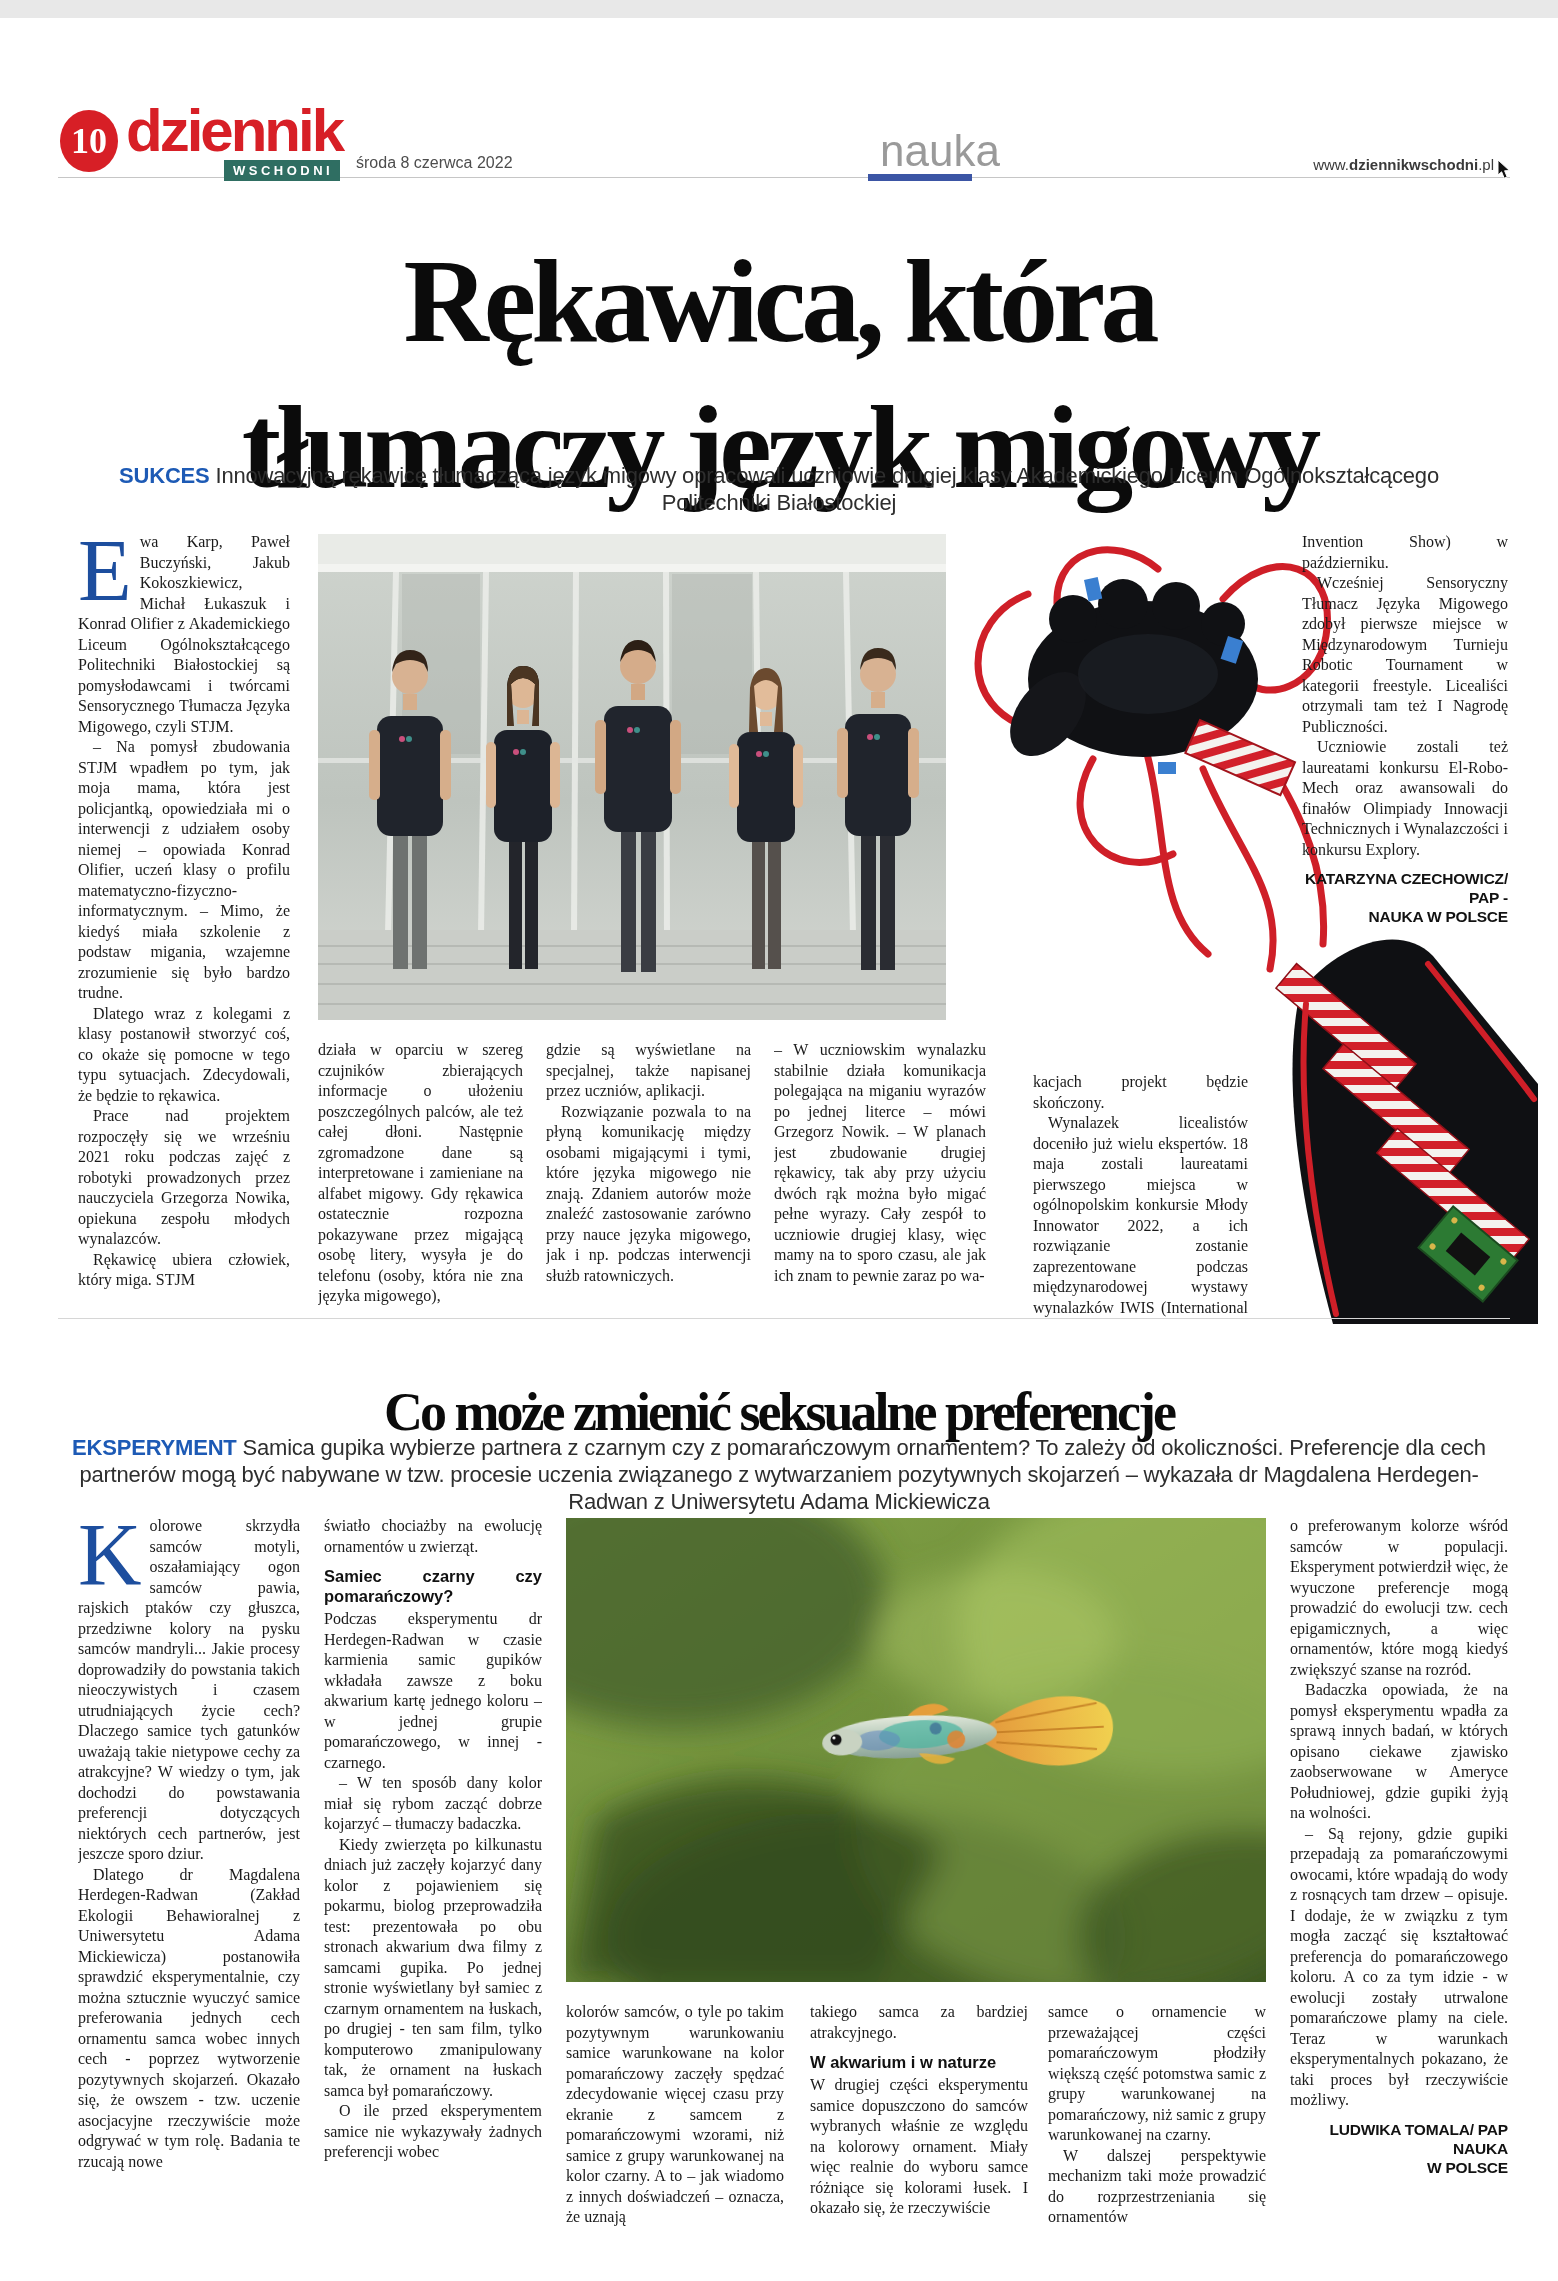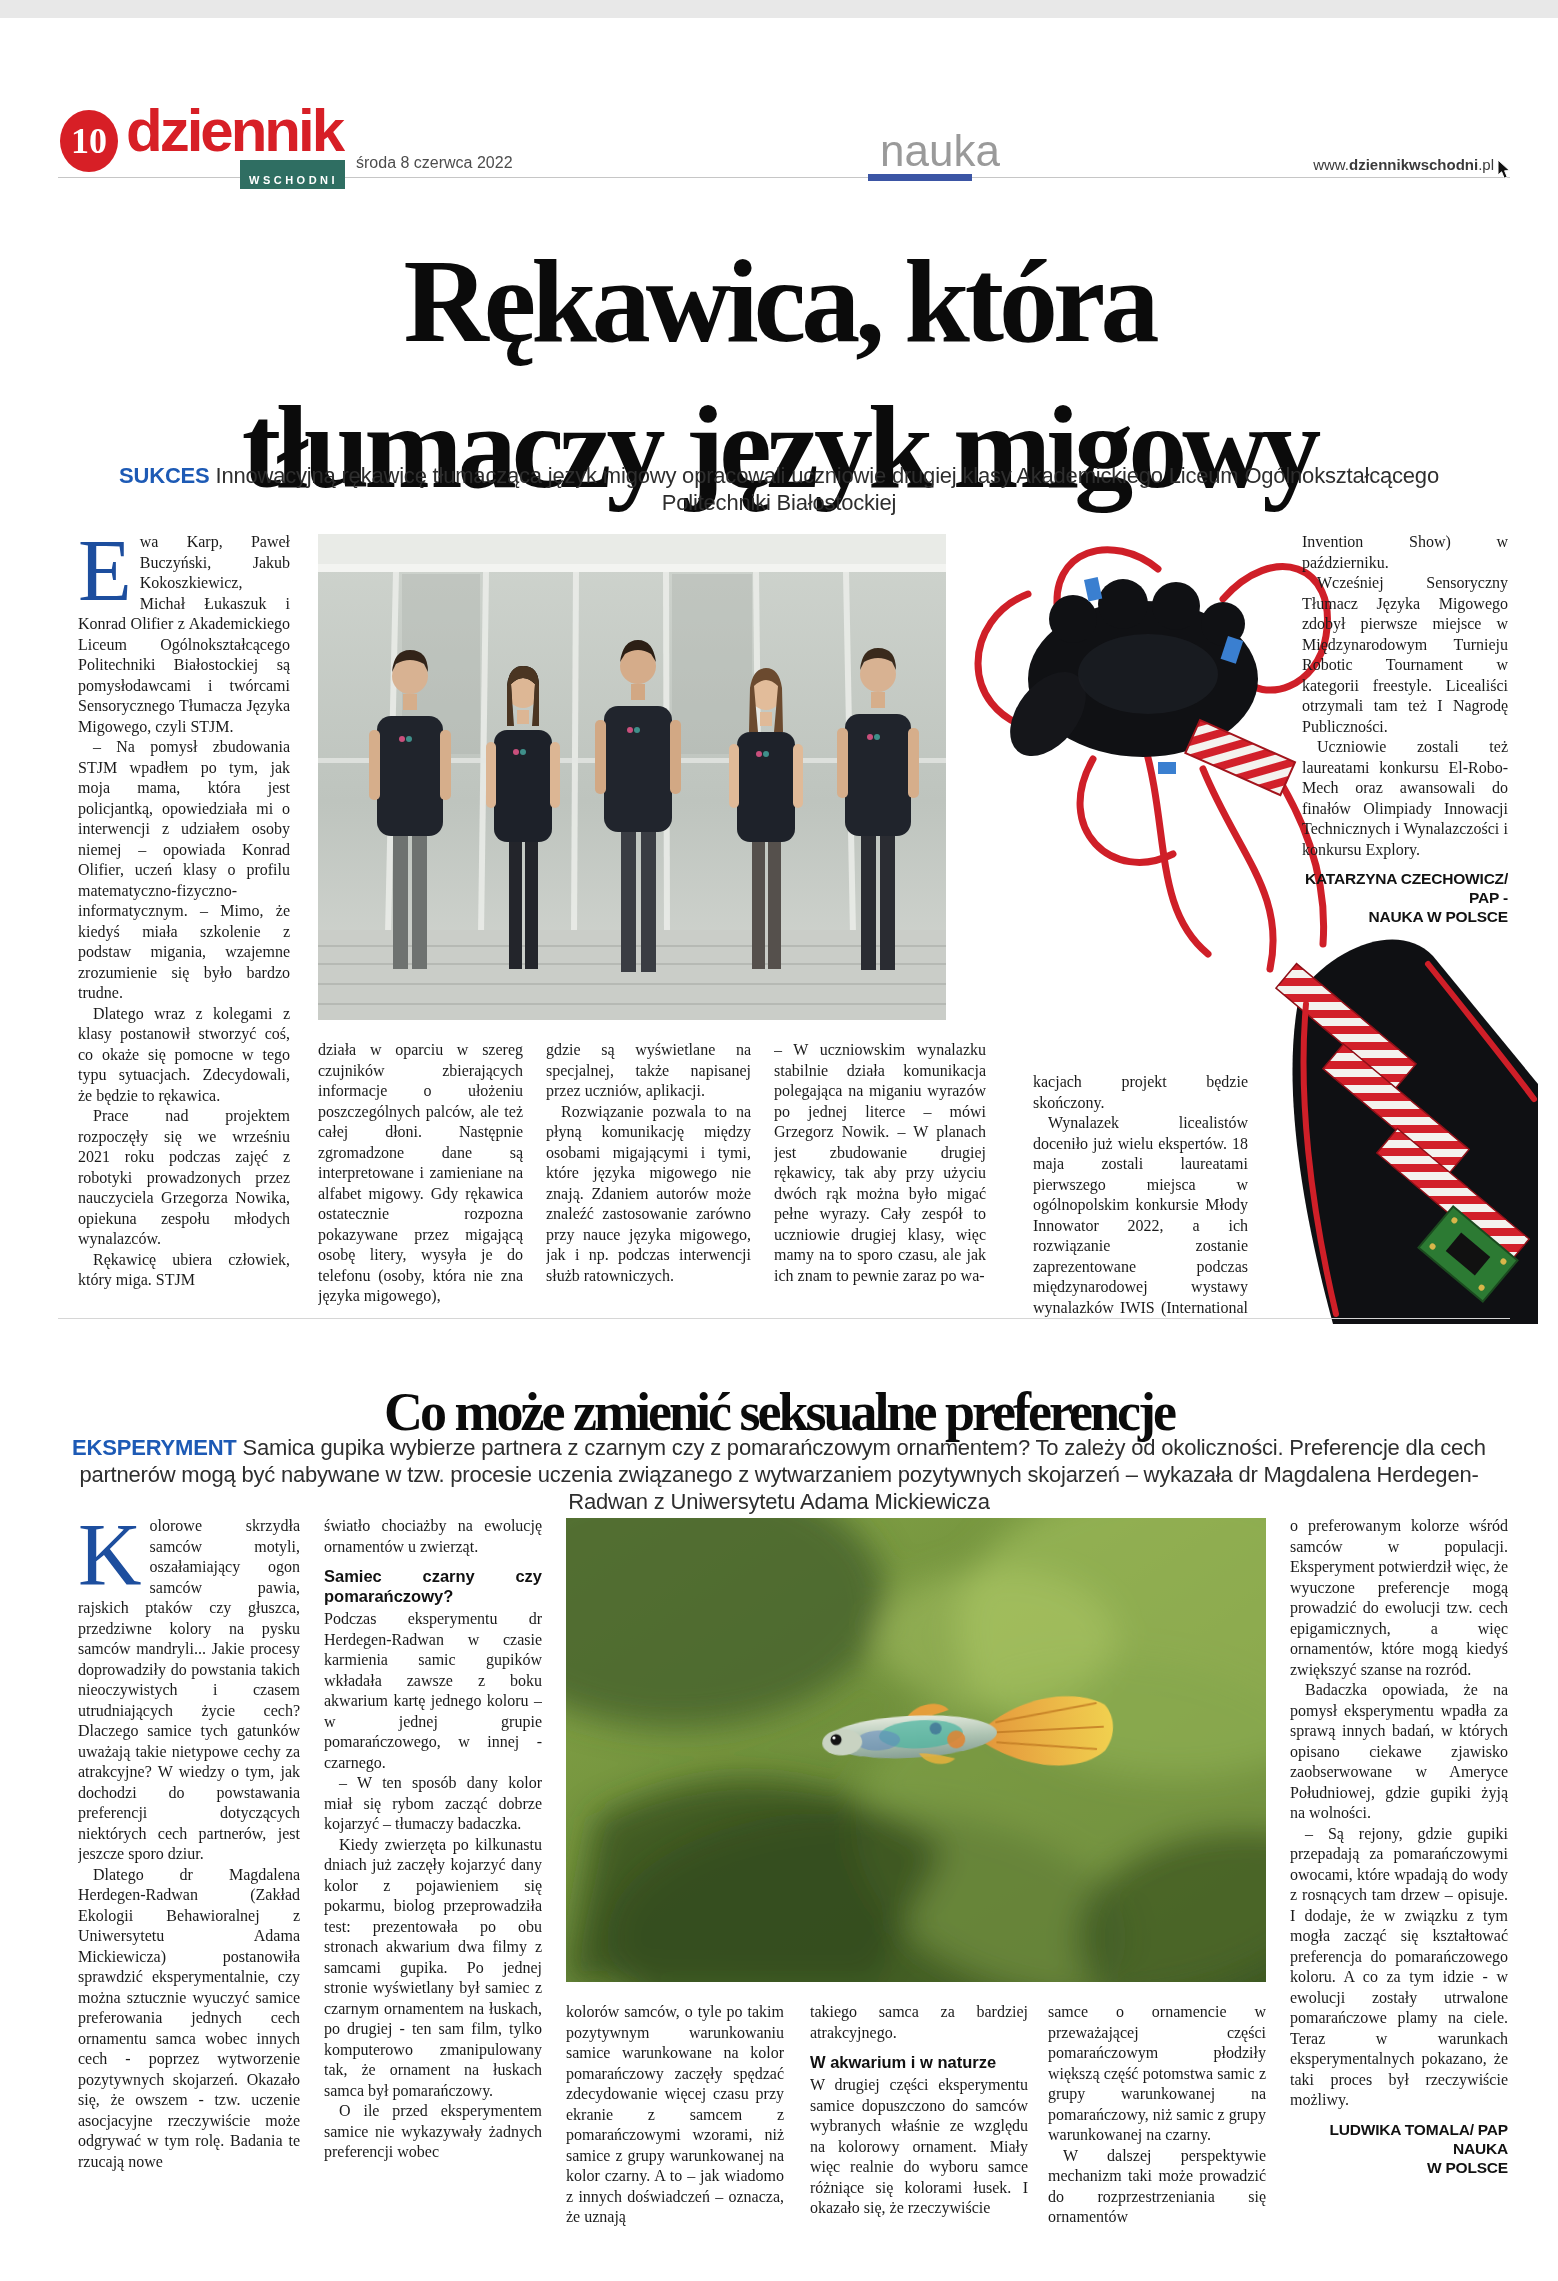--- a/index.html
+++ b/index.html
@@ -6,22 +6,22 @@
   .page { position:relative; width:1558px; height:2281px; background:#ffffff; margin:18px auto;
           font-family:"Liberation Serif", serif; color:#1a1a1a; overflow:hidden; }
 
   
   .hdr { position:absolute; top:86px; left:0; width:1558px; height:78px; }
   .hdr-rule { position:absolute; left:58px; right:48px; top:73px; height:1px; background:#c6c6c6; }
   .badge { position:absolute; left:60px; top:6px; width:58px; height:62px; background:#d71f26; border-radius:50%;
            color:#fff; font:700 36px "Liberation Serif", serif; display:flex; align-items:center; justify-content:center; }
   .logo-main { position:absolute; left:126px; top:-8px; font-family:"Liberation Sans", sans-serif; font-weight:700;
                font-size:60px; color:#d71f26; letter-spacing:-3px; }
-  .logo-sub { position:absolute; left:240px; top:56px; background:#2f6e62; color:#fff;
-              font-family:"Liberation Sans", sans-serif; font-weight:700; font-size:11px; letter-spacing:3.5px; padding:14px 7px 3px 9px; }
+  .logo-sub { position:absolute; left:224px; top:56px; background:#2f6e62; color:#fff;
+              font-family:"Liberation Sans", sans-serif; font-weight:700; font-size:13px; letter-spacing:3.5px; padding:3px 7px 3px 9px; }
   .hdr-date { position:absolute; left:356px; top:50px; font-family:"Liberation Sans", sans-serif; font-size:16px; color:#4d4d4d; }
   .section-name { position:absolute; left:840px; top:24px; width:160px; text-align:right;
                   font-family:"Liberation Sans", sans-serif; font-size:44px; line-height:46px; color:#9a9a9a; }
   .section-bar { position:absolute; left:868px; top:70px; width:104px; height:7px; background:#3b55a5; }
   .site { position:absolute; right:64px; top:52px; font-family:"Liberation Sans", sans-serif; font-size:15px; color:#3a3a3a; }
   .site b { font-weight:700; }
   .cursor-icon { position:absolute; right:46px; top:56px; }
 
   
   .h1a { position:absolute; top:132px; left:60px; width:1438px; text-align:center; font-weight:700;

